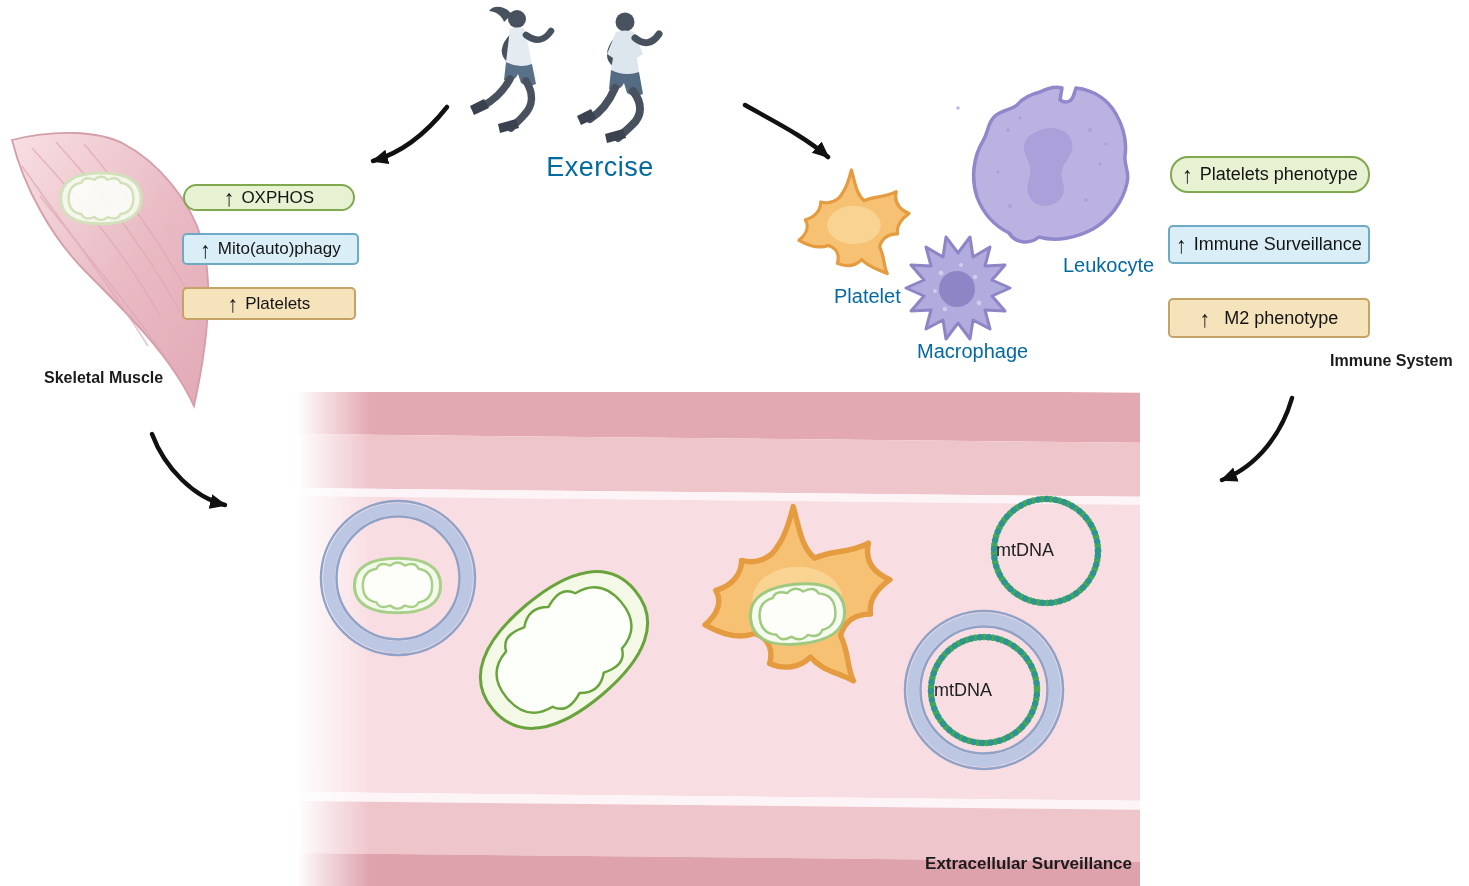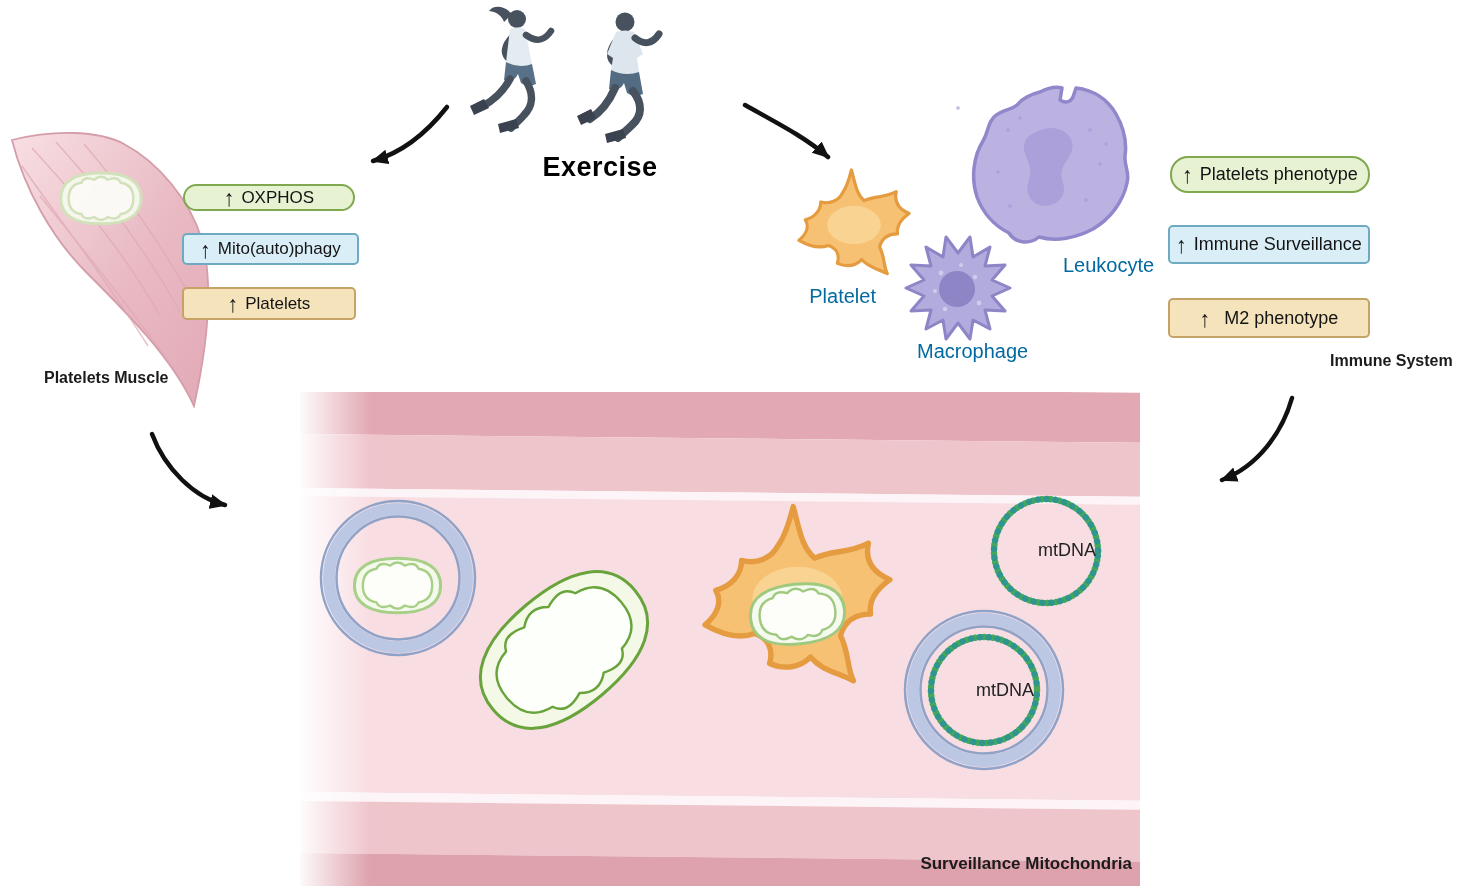--- a/index.html
+++ b/index.html
@@ -1,21 +1,21 @@
 <!DOCTYPE html>
 <html style="--badge-green-bg: #e7f2d2; --badge-green-border: #7fa84f; --badge-blue-bg: #d9eef7; --badge-blue-border: #6faac3; --badge-tan-bg: #f5e3bb; --badge-tan-border: #c5a367; --vessel-dark: #e3a9b3; --vessel-dark2: #dea2ad; --vessel-mid: #efc5cc; --vessel-light: #f8dee3; --vessel-line: #fcf4f6; --mito-green: #69a33c; --mito-pale-green: #c3dca6; --platelet-orange: #f6c172; --platelet-border: #e59b3f; --purple-cell: #bcb2e2; --purple-border: #9187cb; --purple-nucleus: #aba0d9; --vesicle-blue: #bcc8e3; --vesicle-blue-line: #8fa2c8; --dna-green: #4aaa54; --dna-teal: #2f968e; --arrow-black: #111111; --text-dark: #1b1b1b;"><head>
 <meta charset="utf-8">
 <style>
   html,body{margin:0;padding:0;background:#ffffff;}
   #figure{position:relative;width:1469px;height:886px;background:#fff;overflow:hidden;
           font-family:"Liberation Sans", sans-serif;color:var(--text-dark,#1b1b1b);}
   .abs{position:absolute;}
   .caption{font-weight:bold;font-size:16px;color:#1b1b1b;white-space:nowrap;}
   .cell-label{font-size:20px;color:#0369a1;white-space:nowrap;}
-  .title{font-weight:bold;font-size:27px;color:#000000;text-align:center;letter-spacing:.5px;}
+  .title{font-weight:normal;font-size:27px;color:#0369a1;text-align:center;letter-spacing:.5px;}
   
   .badge{position:absolute;display:flex;align-items:center;justify-content:center;gap:7px;
          border:2px solid;color:#141414;white-space:nowrap;box-sizing:border-box;}
   .badge .up{font-weight:bold;font-size:21px;line-height:1;transform:scaleY(1.1);}
   .badge.green{background:var(--badge-green-bg);border-color:var(--badge-green-border);border-radius:18px;}
   .badge.blue{background:var(--badge-blue-bg);border-color:var(--badge-blue-border);border-radius:5px;}
   .badge.tan{background:var(--badge-tan-bg);border-color:var(--badge-tan-border);border-radius:5px;}
   .badge.sm{font-size:17px;}
   .badge.lg{font-size:18px;}
   
@@ -24,21 +24,21 @@
                  transform:skewY(0.6deg);transform-origin:left center;}
   .band-dark1{height:50px;background:var(--vessel-dark);}
   .band-mid1{height:54px;background:var(--vessel-mid);}
   .band-line{height:8px;background:var(--vessel-line);}
   .band-lumen{height:296px;background:var(--vessel-light);}
   .band-line2{height:9px;background:var(--vessel-line);}
   .band-mid2{height:52px;background:var(--vessel-mid);}
   .band-dark2{flex:1;background:var(--vessel-dark2);}
   #vessel .fade{position:absolute;left:0;top:0;bottom:0;width:70px;
                 background:linear-gradient(90deg,rgba(255,255,255,.95),rgba(255,255,255,0));}
-  .mtdna-label{position:absolute;font-size:18px;color:#222;text-align:right;width:100px;}
+  .mtdna-label{position:absolute;font-size:18px;color:#222;text-align:left;width:100px;}
   .vessel-caption{position:absolute;right:8px;top:462px;font-weight:bold;font-size:17px;color:#1b1b1b;}
   svg{display:block;overflow:visible;}
 </style>
 </head>
 <body>
 
 <svg width="0" height="0" style="position:absolute" aria-hidden="true">
   <defs>
     <marker id="ah" markerUnits="userSpaceOnUse" markerWidth="22" markerHeight="18" refX="15" refY="7.5" orient="auto">
       <path d="M0,0 L17,7.5 L0,15 Z" fill="#111"></path>
@@ -103,39 +103,39 @@
       <path d="M32,22 C70,64 120,118 160,190"></path>
       <path d="M56,16 C96,60 142,116 180,186"></path>
       <path d="M22,40 C58,92 104,150 148,220"></path>
       <path d="M84,18 C122,62 162,120 190,170"></path>
       <path d="M40,70 C80,120 130,180 176,246"></path>
     </g>
     <g style="--ms:#cfe4b8;--mf:#f6fbef;--mif:#fdfef9" opacity="0.92">
       <use href="#mito" transform="translate(52,42) scale(0.98)"></use>
     </g>
   </svg>
-  <div class="abs caption" style="left:44px;top:369px">Platelets Muscle</div>
+  <div class="abs caption" style="left:44px;top:369px">Skeletal Muscle</div>
 
   <div class="badge green sm" style="left:183px;top:184px;width:172px;height:27px">
     <span class="up">↑</span>
     <span>OXPHOS</span>
   </div>
   <div class="badge blue sm" style="left:182px;top:233px;width:177px;height:32px">
     <span class="up">↑</span>
     <span>Mito(auto)phagy</span>
   </div>
   <div class="badge tan sm" style="left:182px;top:287px;width:174px;height:33px">
     <span class="up">↑</span>
     <span>Platelets</span>
   </div>
 
   <svg class="abs" style="left:790px;top:166px" width="128" height="109" viewBox="0 0 200 170">
     <use href="#plate"></use>
   </svg>
-  <div class="abs cell-label" style="left:796px;top:285px;width:80px;text-align:right">Platelet</div>
+  <div class="abs cell-label" style="left:834px;top:285px;width:80px;text-align:left">Platelet</div>
 
   <svg class="abs" style="left:901px;top:231px" width="114" height="114" viewBox="0 0 114 114">
     <polygon points="109,57 91,65 104,80 84,79 89,98 72,89 69,108 57,92 45,108 42,89 25,98 30,79 10,80 23,65 5,57 23,49 10,34 30,35 25,16 42,26 45,6 57,22 69,6 72,26 89,16 84,35 104,34 91,49" fill="#b2abdd" stroke="#8d85c6" stroke-width="3" stroke-linejoin="round"></polygon>
     <circle cx="56" cy="58" r="18" fill="#8d85c6"></circle>
     <g fill="#d9d5ef" opacity="0.8">
       <circle cx="40" cy="42" r="2.4"></circle>
         <circle cx="74" cy="46" r="2.2"></circle>
         <circle cx="78" cy="72" r="2.4"></circle>
       <circle cx="44" cy="78" r="2.2"></circle>
         <circle cx="60" cy="34" r="2"></circle>
@@ -224,16 +224,16 @@
 
     <svg class="abs" style="left:602px;top:216px" width="165" height="165" viewBox="0 0 165 165">
       <circle cx="82" cy="82" r="79" fill="none" stroke="var(--vesicle-blue-line)" stroke-width="2.5"></circle>
       <circle cx="82" cy="82" r="71" fill="none" stroke="var(--vesicle-blue)" stroke-width="12"></circle>
       <circle cx="82" cy="82" r="63.5" fill="none" stroke="var(--vesicle-blue-line)" stroke-width="2.5"></circle>
       <circle cx="82" cy="82" r="53" fill="none" stroke="var(--dna-green)" stroke-width="6.5" stroke-dasharray="0.5 8.4" stroke-linecap="round"></circle>
       <circle cx="82" cy="82" r="53" fill="none" stroke="var(--dna-teal)" stroke-width="6.5" stroke-dasharray="0.5 8.4" stroke-dashoffset="4.2" stroke-linecap="round"></circle>
     </svg>
     <div class="mtdna-label" style="left:634px;top:288px">mtDNA</div>
 
-    <div class="vessel-caption">Surveillance Mitochondria</div>
+    <div class="vessel-caption">Extracellular Surveillance</div>
   </div>
 
 </div>
 
 </body></html>

